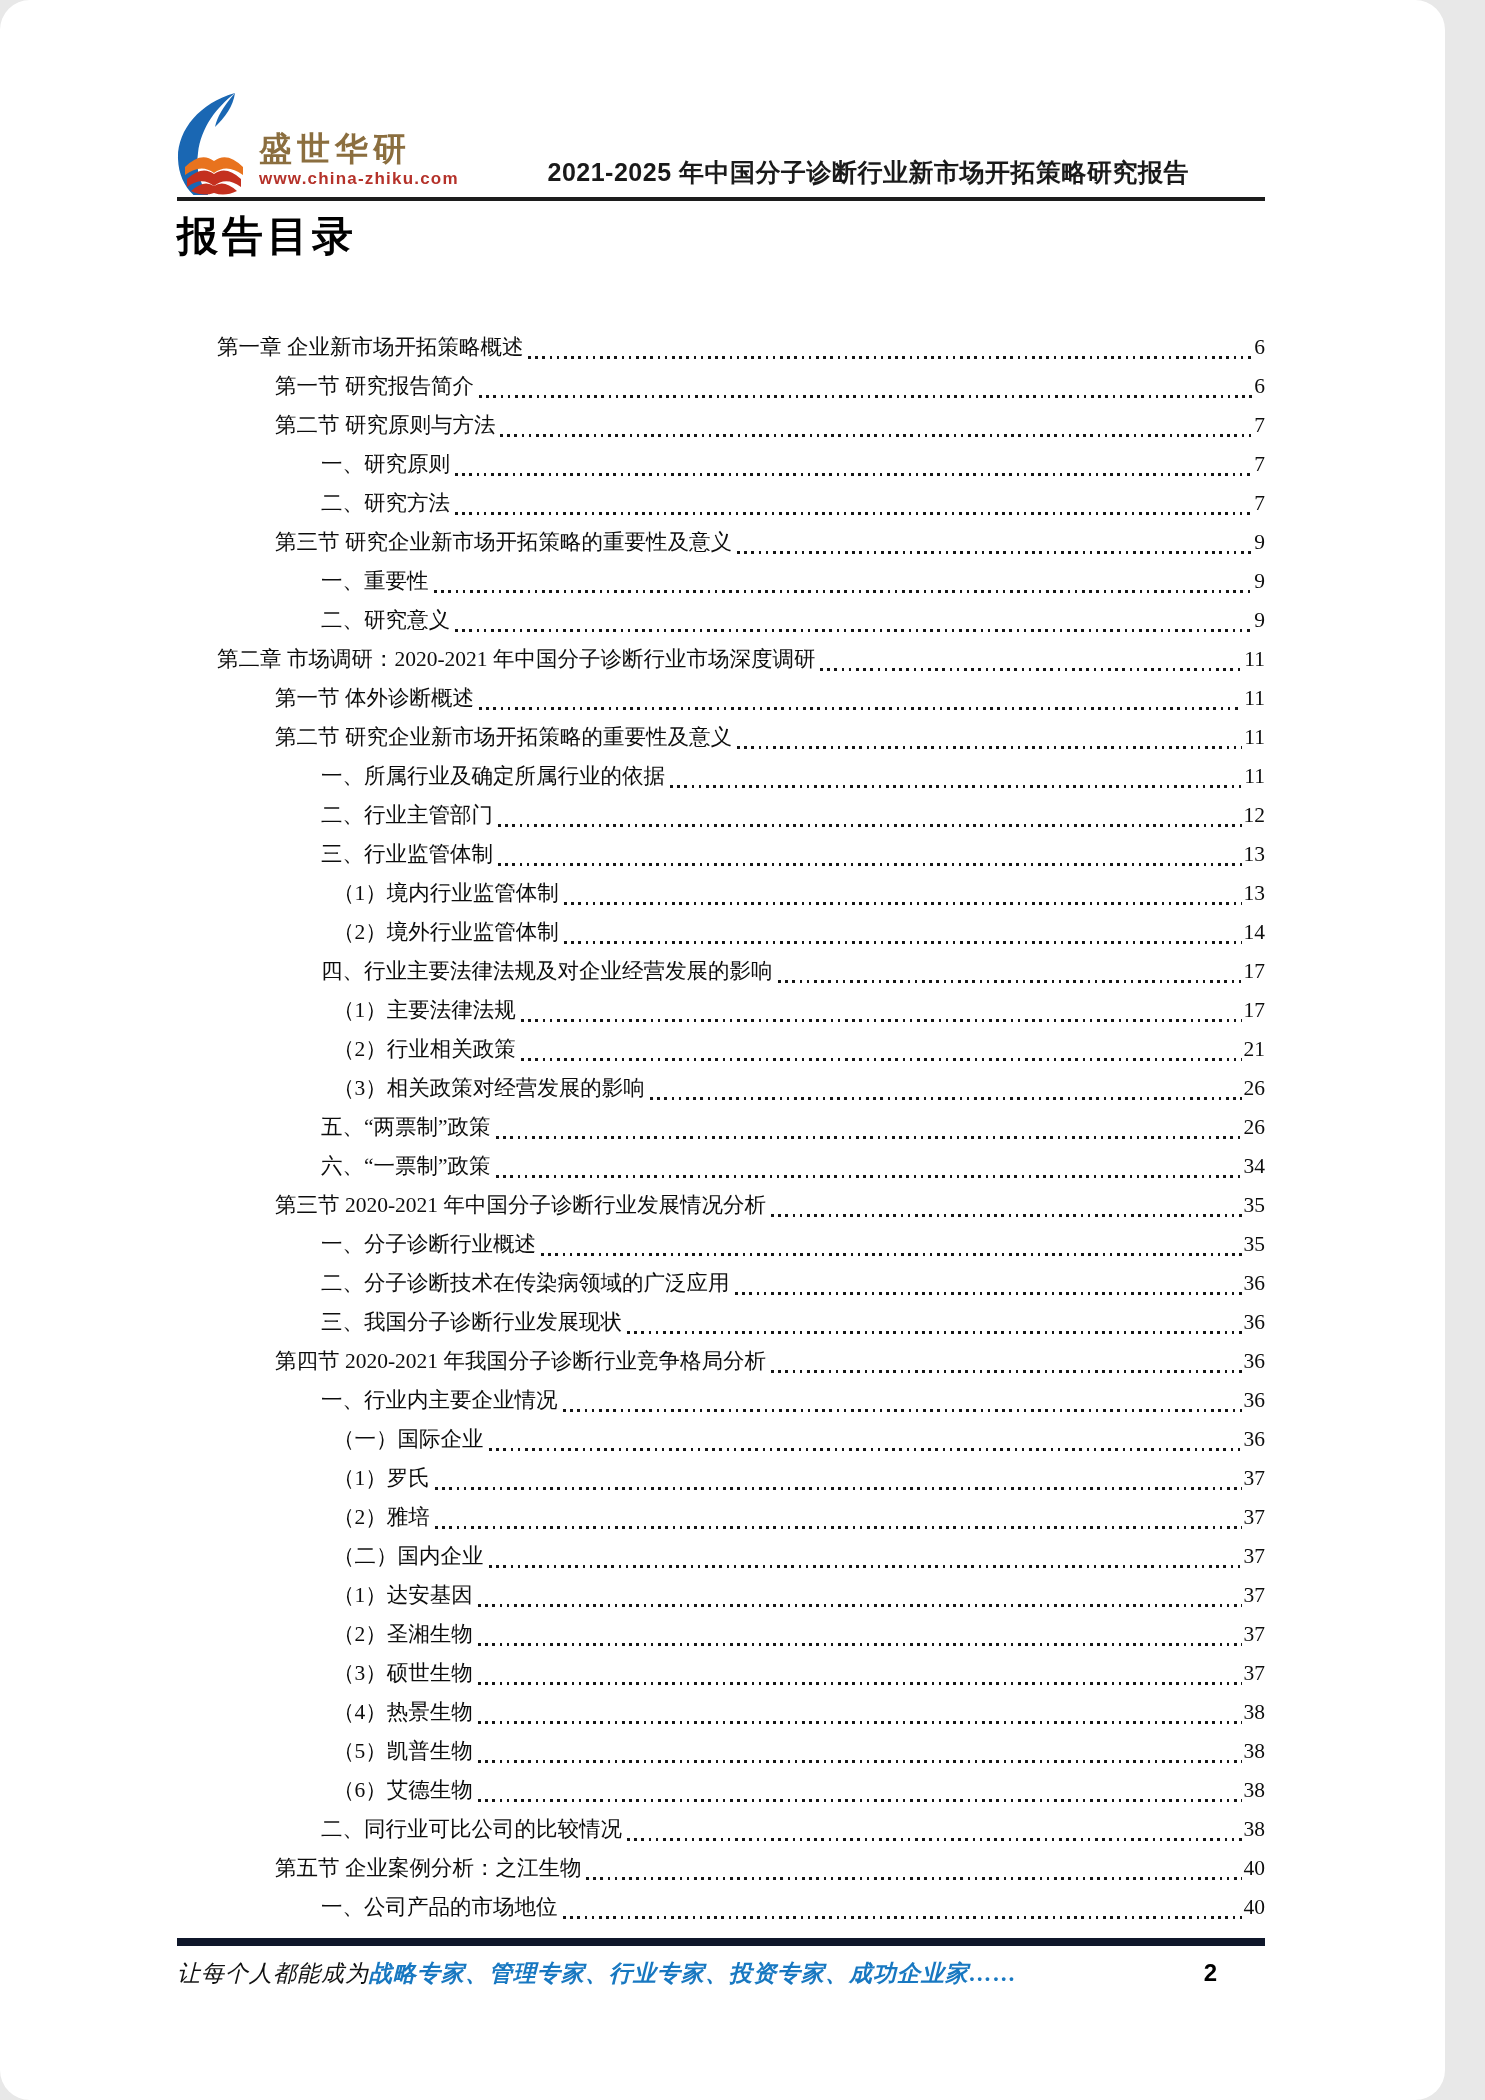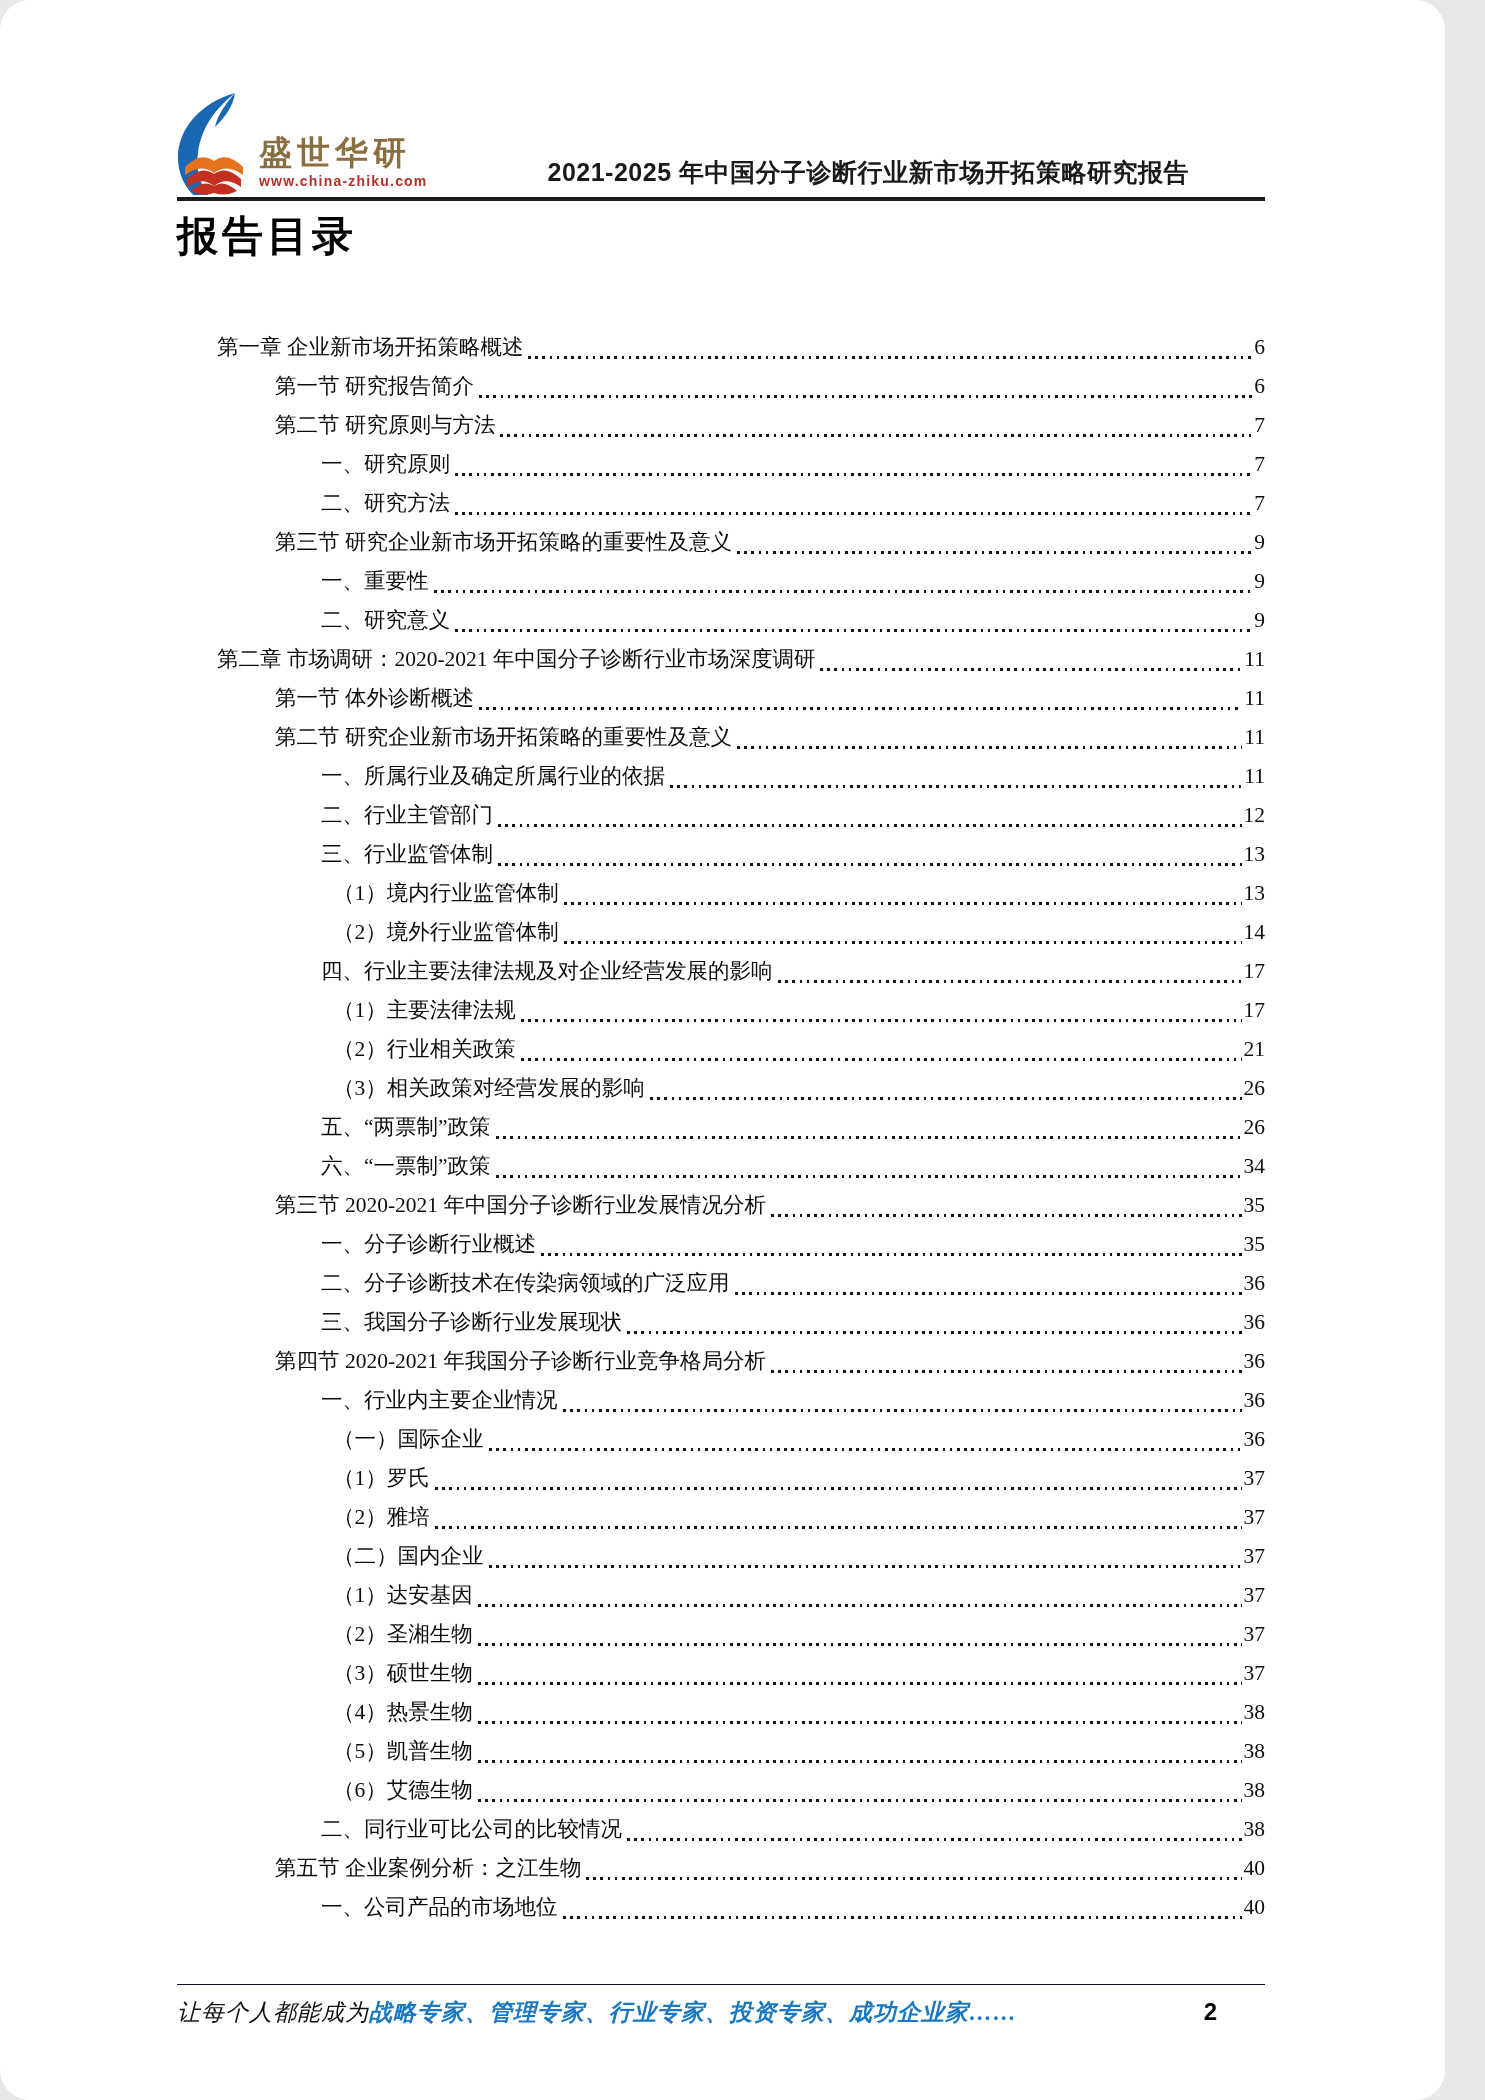--- a/index.html
+++ b/index.html
@@ -14,21 +14,21 @@
   .header { position:relative; height:197px; border-bottom:4px solid #1c1c1c; }
   .logo { position:absolute; left:0; bottom:2px; display:flex; align-items:flex-end; }
   .logo-icon { width:74px; height:102px; margin-right:8px; }
   .logo-text-block { display:flex; flex-direction:column; justify-content:flex-end; padding-bottom:6px; }
   .brand-name {
     font-family:"Liberation Sans","DejaVu Sans",sans-serif;
     font-size:33px; font-weight:bold; color:#8b6e3f; letter-spacing:5px; line-height:36px;
   }
   .brand-url {
     font-family:"Liberation Sans","DejaVu Sans",sans-serif;
-    font-size:14px; font-weight:bold; color:#b5322a; letter-spacing:1.2px; margin-top:2px;
+    font-size:17px; font-weight:bold; color:#b5322a; letter-spacing:1.2px; margin-top:2px;
   }
   .header-title {
     position:absolute; right:76px; bottom:8px;
     font-family:"Liberation Sans","DejaVu Sans",sans-serif;
     font-size:25px; font-weight:600; color:#1a1a1a; letter-spacing:0.5px;
   }
 
   
   .doc-title {
     margin:10px 0 0 0;
@@ -44,21 +44,21 @@
   .toc-leader {
     flex:1 1 auto; align-self:flex-end; height:3px; margin:0 2px 8px 5px;
     background-image:repeating-linear-gradient(to right,#161616 0 2.6px,transparent 2.6px 7.2px);
   }
   .lv1 { padding-left:0; }
   .lv2 { padding-left:58px; }
   .lv3 { padding-left:104px; }
   .lv4 { padding-left:116px; }
 
   
-  .footer { position:absolute; left:177px; right:180px; top:1984px; border-top:1px solid #0f172a; }
+  .footer { position:absolute; left:177px; right:180px; top:1938px; border-top:8px solid #0f172a; }
   .footer-inner { display:flex; justify-content:space-between; align-items:baseline; padding-top:12px; }
   .slogan { font-size:23px; font-style:italic; letter-spacing:1px; }
   .slogan-prefix { color:#111; }
   .slogan-highlight { color:#1878c1; font-weight:bold; }
   .page-num {
     font-family:"Liberation Sans","DejaVu Sans",sans-serif;
     font-size:24px; font-weight:bold; color:#000; margin-right:48px;
   }
 </style>
 </head>

